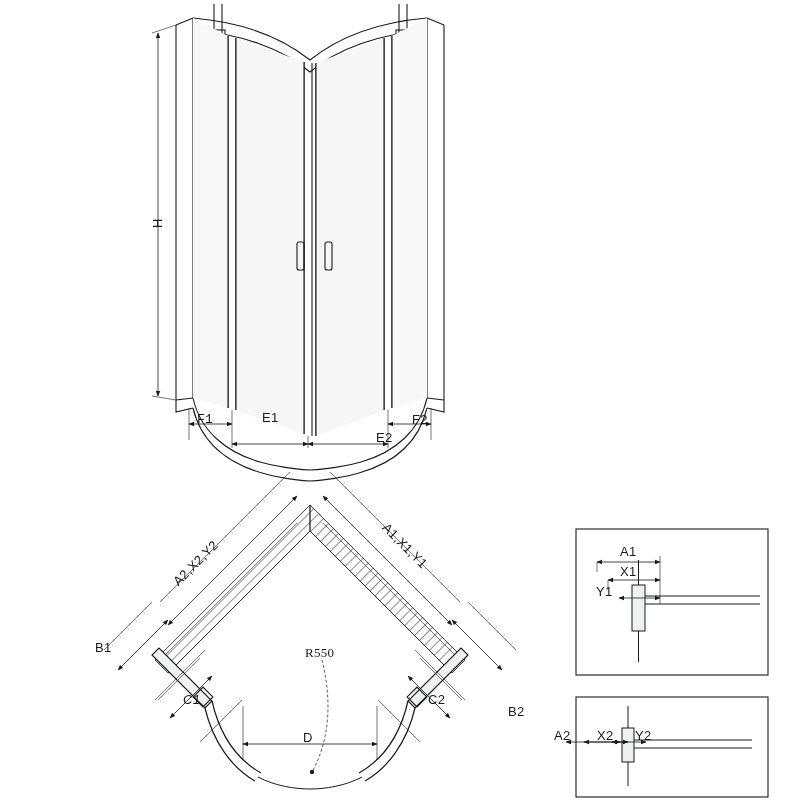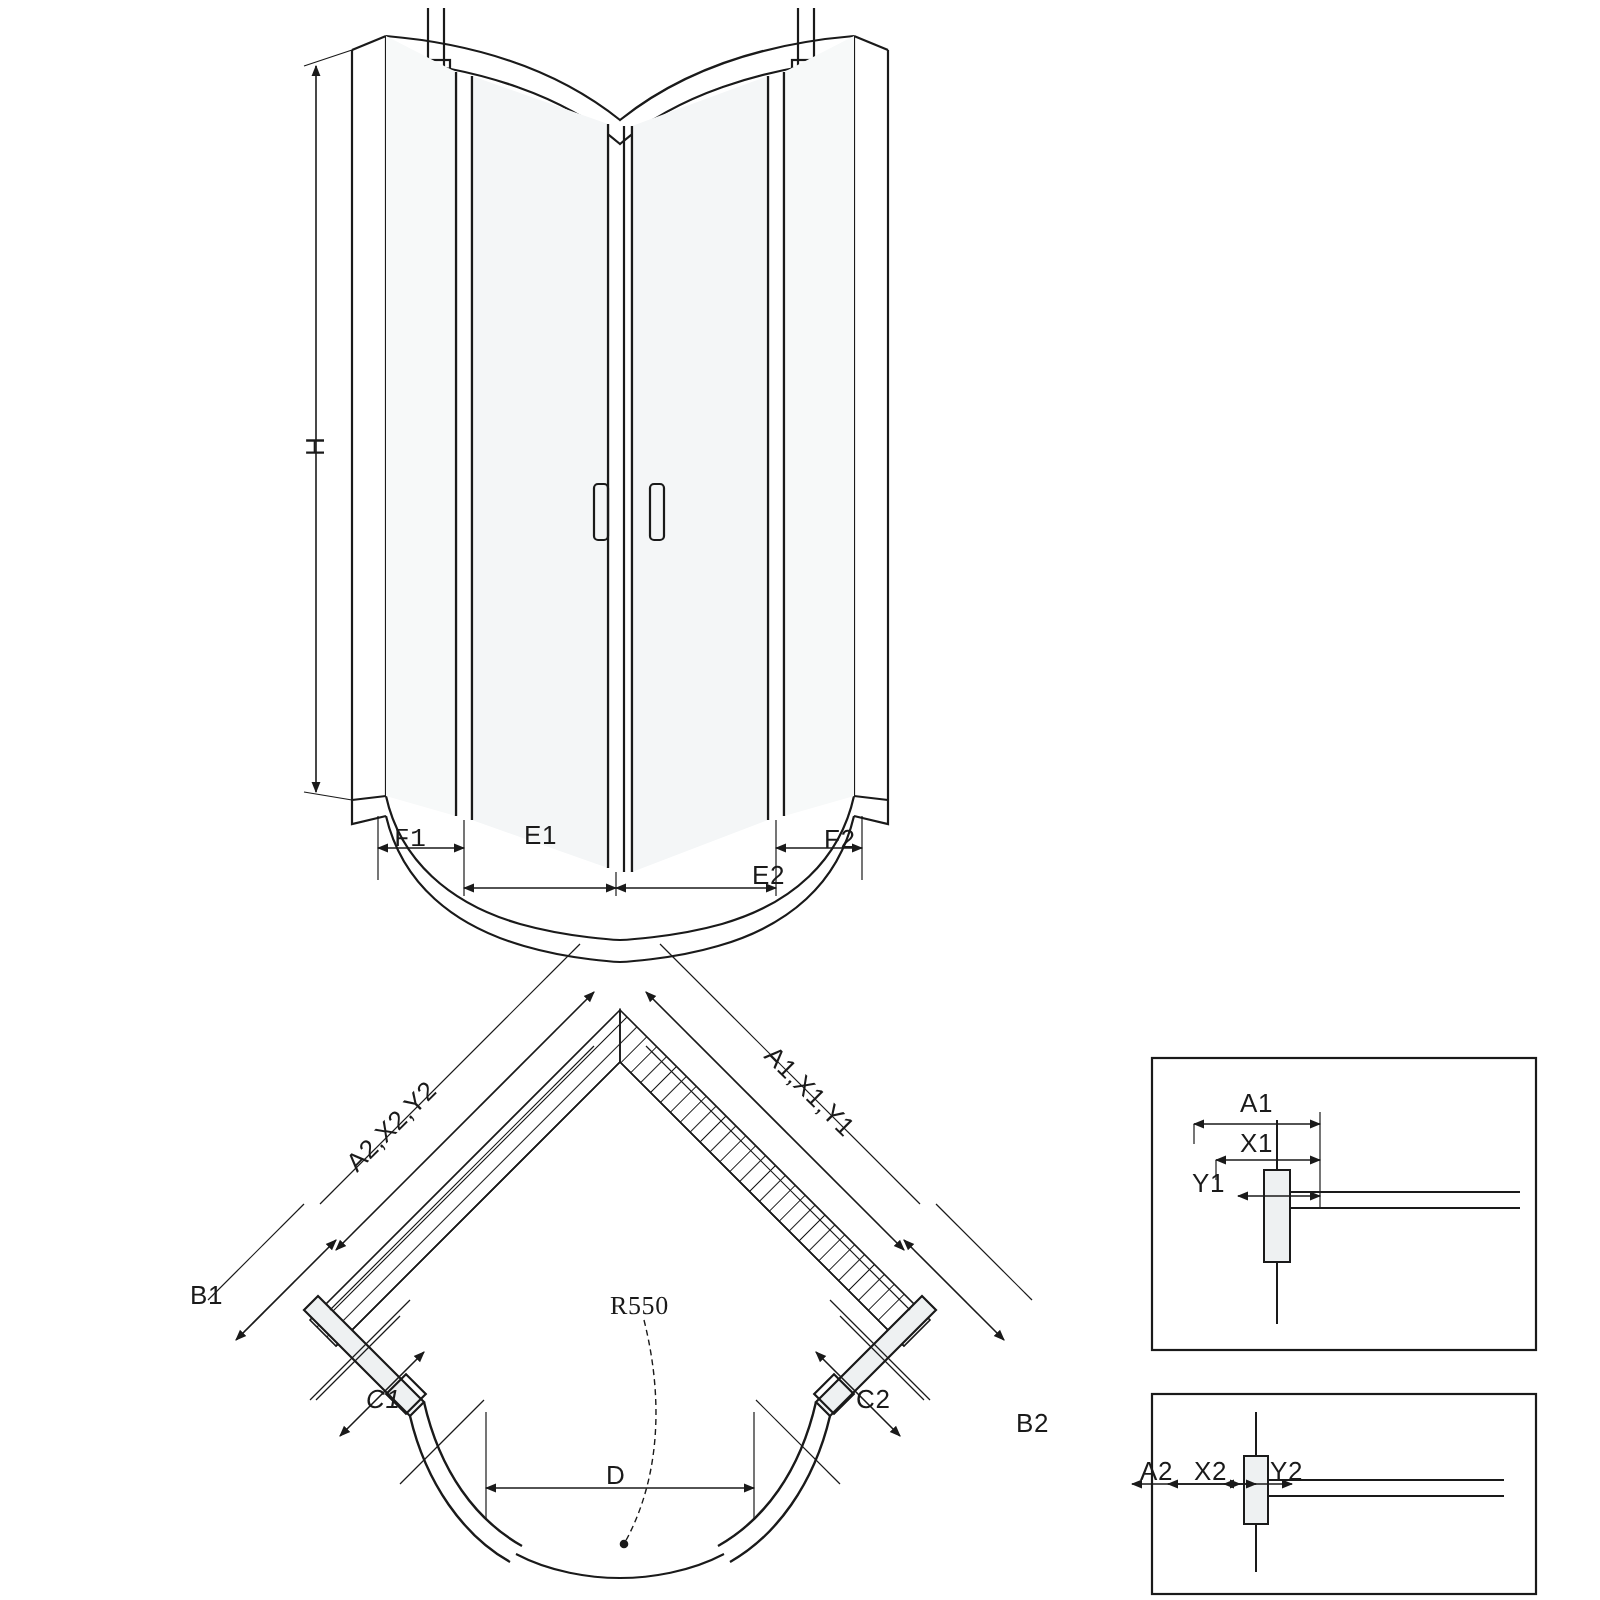--- a/index.html
+++ b/index.html
@@ -219,15 +219,15 @@
 <div class="lbl" style="left:508px; top:668px;margin-top:36px;">B2</div>
 <div class="lbl" style="left:183px; top:692px;font-style:italic;">C1</div>
 <div class="lbl" style="left:428px; top:692px;">C2</div>
 <div class="lbl" style="left:305px; top:645px;font-family:Liberation Serif, serif;">R550</div>
 <div class="lbl" style="left:303px; top:730px;">D</div>
 
 <div class="lbl" style="left:620px; top:544px;">A1</div>
 <div class="lbl" style="left:620px; top:564px;">X1</div>
 <div class="lbl" style="left:596px; top:584px;">Y1</div>
 
-<div class="lbl" style="left:570px; top:728px;">A2</div>
+<div class="lbl" style="left:554px; top:728px;">A2</div>
 <div class="lbl" style="left:597px; top:728px;">X2</div>
 <div class="lbl" style="left:635px; top:728px;text-align:right;">Y2</div>
 
 </body></html>

